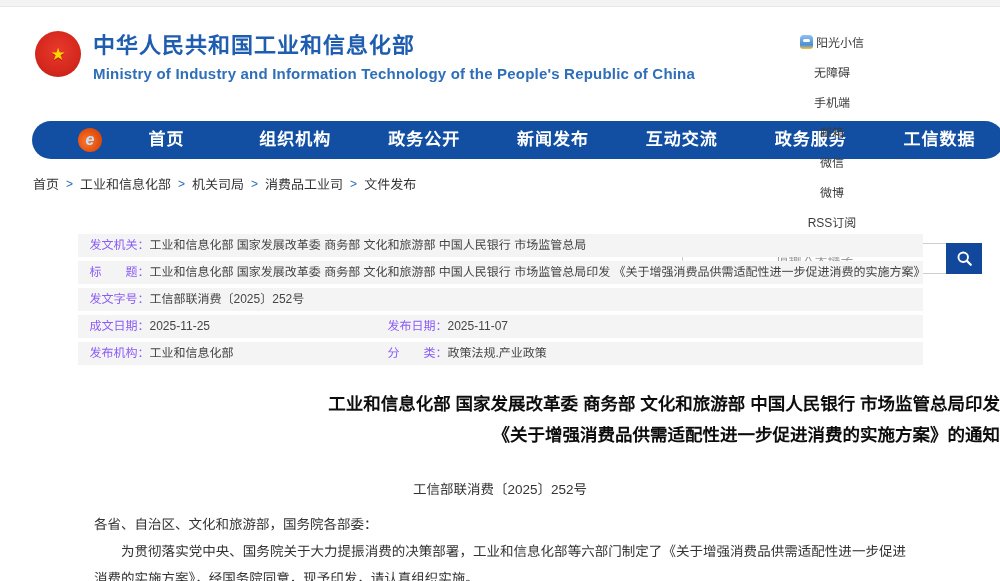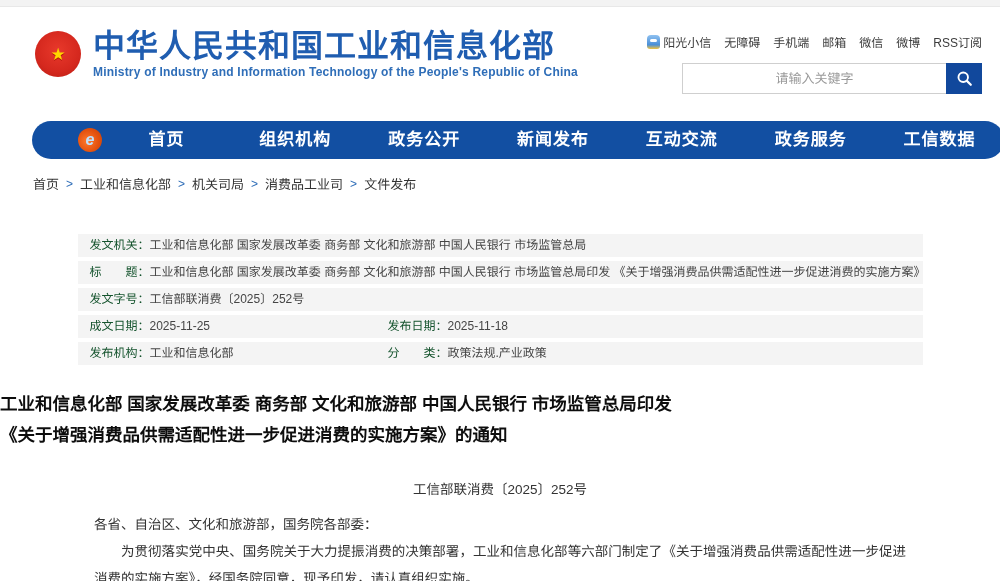--- a/index.html
+++ b/index.html
@@ -9,26 +9,26 @@
   .top-strip { height:7px; background:#f3f3f3; border-bottom:1px solid #e8e8e8; }
 
   
   .header { position:relative; height:106px; background:#ffffff; }
   .brand { position:absolute; left:35px; top:24px; display:flex; align-items:flex-start; }
   .emblem { width:46px; height:46px; border-radius:50%;
     background:radial-gradient(circle at 50% 42%, #e8392b 0%, #d5281e 60%, #b71c12 100%);
     display:flex; align-items:center; justify-content:center; flex:0 0 auto; }
   .emblem .star { color:#ffd700; font-size:17px; line-height:1; text-shadow:0 1px 0 #a81208; }
   .brand-text { margin-left:12px; }
-  .brand-cn { font-size:32px; font-weight:bold; color:#1f5db0; letter-spacing:1px; line-height:30px; }
-  .brand-en { margin-top:4px; font-size:12px; font-weight:bold; color:#2f6eb8; letter-spacing:0.2px; }
+  .brand-cn { font-size:22px; font-weight:bold; color:#1f5db0; letter-spacing:1px; line-height:30px; }
+  .brand-en { margin-top:4px; font-size:15px; font-weight:bold; color:#2f6eb8; letter-spacing:0.2px; }
 
   .header-right { position:absolute; right:18px; top:26px; width:300px; }
-  .utility-row { display:flex; justify-content:flex-end; align-items:center; gap:13px;
-    font-size:12px; color:#3c3c3c; white-space:nowrap; }
+  .utility-row { display:flex; justify-content:center; align-items:center; gap:13px;
+    font-size:12px; color:#3c3c3c; white-space:nowrap;flex-direction:column; }
   .utility-link { cursor:pointer; display:flex; align-items:center; gap:3px; }
   .mascot { width:13px; height:14px; border-radius:4px 4px 3px 3px;
     background:linear-gradient(180deg,#8fc1f0 0%,#4a8fd8 70%,#f5c33b 100%);
     display:inline-block; position:relative; }
   .mascot::after { content:""; position:absolute; left:3px; top:4px; width:7px; height:3px;
     background:#fff; border-radius:2px; }
   .search-row { margin-top:13px; display:flex; height:31px; width:300px; }
   .search-input { flex:1; border:1px solid #cfcfcf; border-right:none; padding:0 10px;
     font-size:13px; color:#8b5cf6; outline:none;text-align:center; }
   .search-input::placeholder { color:#9a9a9a; }
@@ -49,25 +49,25 @@
   .breadcrumb { margin:15px 0 0 33px; font-size:13px; color:#333; display:flex; gap:7px;
     align-items:center; }
   .crumb { cursor:pointer; }
   .crumb-sep { color:#2f6eb8; font-size:12px; }
 
   
   .meta { margin:41px auto 0; width:845px; }
   .meta-row { position:relative; height:23px; line-height:23px; background:#f4f4f4;
     margin-bottom:4px; padding-left:12px; font-size:12px; color:#454545; white-space:nowrap;
     overflow:hidden; }
-  .meta-label { color:#14532d;margin-top:11px; }
+  .meta-label { color:#8b5cf6;margin-top:11px; }
   .meta-col2 { position:absolute; left:310px; top:0; }
 
   
-  .doc-title { margin-top:24px; text-align:left; font-weight:bold; font-size:17.5px;
+  .doc-title { margin-top:24px; text-align:right; font-weight:bold; font-size:17.5px;
     color:#0d0d0d; line-height:31px; }
   .doc-number { margin-top:27px; text-align:center; font-size:13.5px; color:#333; }
   .doc-body { width:812px; margin:14px auto 0; font-size:13.5px; color:#333; }
   .doc-salutation { line-height:26px; }
   .doc-paragraph { text-indent:2em; line-height:27px; text-align:justify; }
 </style>
 </head>
 <body>
 
 <div class="top-strip"></div>
@@ -136,21 +136,21 @@
     <span class="meta-label">发文机关：</span><span class="meta-value">工业和信息化部 国家发展改革委 商务部 文化和旅游部 中国人民银行 市场监管总局</span>
   </div>
   <div class="meta-row">
     <span class="meta-label">标　　题：</span><span class="meta-value">工业和信息化部 国家发展改革委 商务部 文化和旅游部 中国人民银行 市场监管总局印发 《关于增强消费品供需适配性进一步促进消费的实施方案》的通知</span>
   </div>
   <div class="meta-row">
     <span class="meta-label">发文字号：</span><span class="meta-value">工信部联消费〔2025〕252号</span>
   </div>
   <div class="meta-row">
     <span class="meta-label">成文日期：</span><span class="meta-value">2025-11-25</span>
-    <span class="meta-col2"><span class="meta-label">发布日期：</span><span class="meta-value">2025-11-18</span></span>
+    <span class="meta-col2"><span class="meta-label">发布日期：</span><span class="meta-value">2025-11-07</span></span>
   </div>
   <div class="meta-row">
     <span class="meta-label">发布机构：</span><span class="meta-value">工业和信息化部</span>
     <span class="meta-col2"><span class="meta-label">分　　类：</span><span class="meta-value">政策法规.产业政策</span></span>
   </div>
 </section>
 
 <h1 class="doc-title">
   <div>工业和信息化部 国家发展改革委 商务部 文化和旅游部 中国人民银行 市场监管总局印发</div>
   <div>《关于增强消费品供需适配性进一步促进消费的实施方案》的通知</div>

